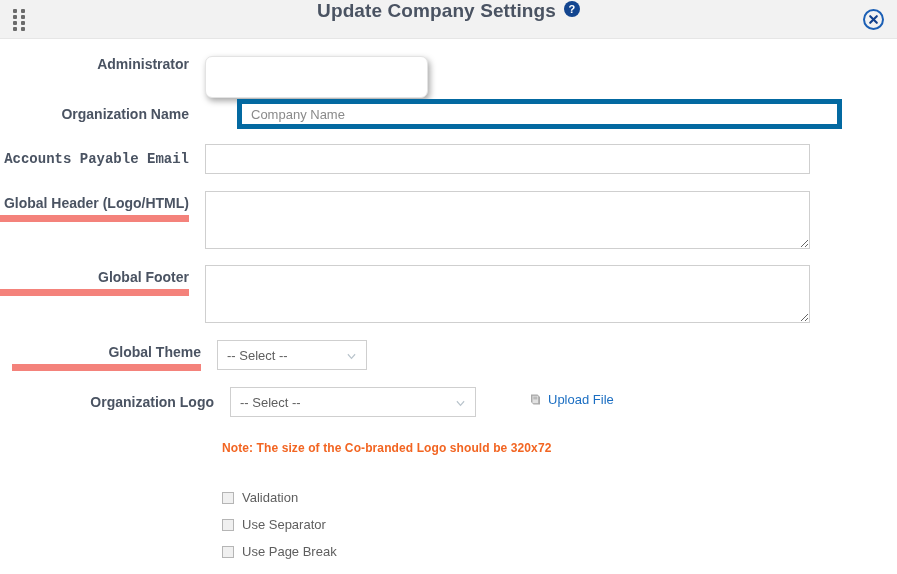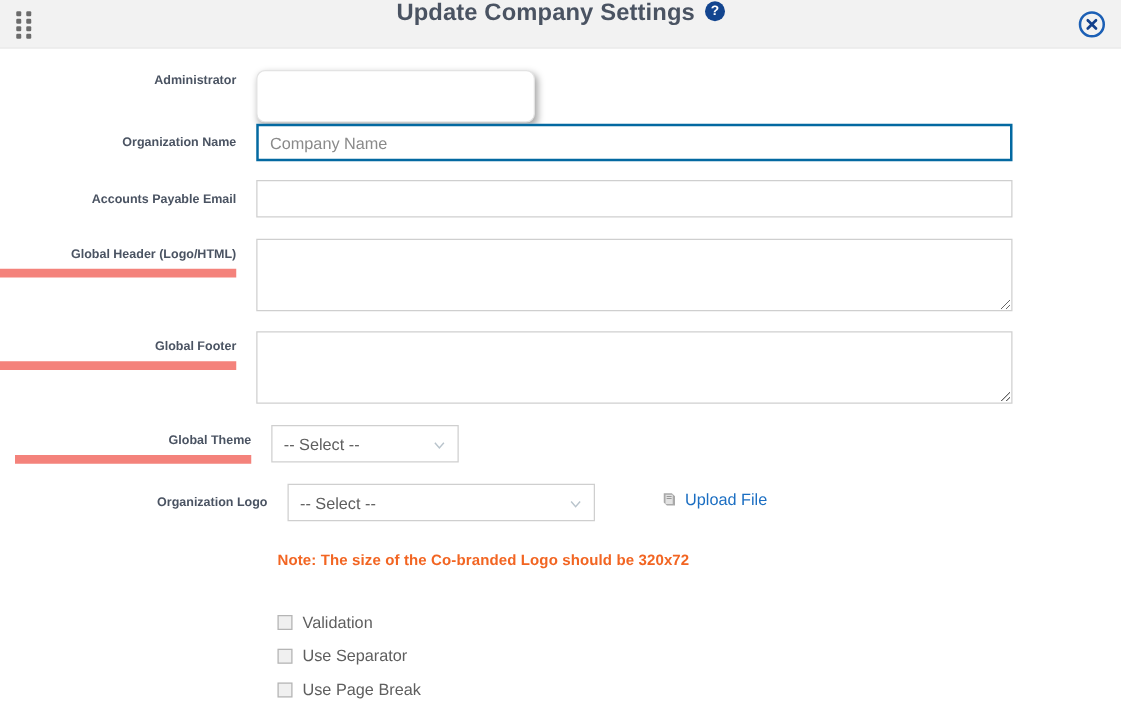--- a/index.html
+++ b/index.html
@@ -109,21 +109,21 @@
     left: 0;
     width: 897px;
     display: flex;
     align-items: flex-start;
   }
   .field-label {
     width: 205px;
     text-align: right;
     padding-right: 16px;
     box-sizing: border-box;
-    font-size: 10px;
+    font-size: 14px;
     font-weight: bold;
     color: #4a5362;
     line-height: 17px;
   }
   .label-inner { display: inline-block; }
   .label-underline {
     display: block;
     height: 7px;
     background: #f4827b;
     margin-top: 3px;
@@ -136,21 +136,22 @@
     background: #ffffff;
     box-sizing: border-box;
     font-family: "Liberation Sans", sans-serif;
     font-size: 13px;
     color: #777777;
     padding: 0 9px;
     outline: none;
     border-radius: 0;
   }
   .txt-input.focused {
-    border: 2px solid #0369a1;
+    border: 5px solid #0369a1;
+    margin-left: 32px;
   }
   .txt-input::placeholder { color: #8a8a8a; }
 
   .txt-area {
     border: 1px solid #cfcfcf;
     background: #ffffff;
     box-sizing: border-box;
     font-family: "Liberation Sans", sans-serif;
     font-size: 13px;
     color: #555555;
@@ -282,21 +283,21 @@
   </div>
 
   <div class="form-row" style="top:60px;">
     <div class="field-label" style="padding-top:7px;">
       <span class="label-inner">Organization Name</span>
     </div>
     <input class="txt-input focused" style="width: 605px;" placeholder="Company Name">
   </div>
 
   <div class="form-row" style="top:105px;">
-    <div class="field-label" style="padding-top:7px;">
+    <div class="field-label" style="padding-top:7px;font-family:Liberation Mono, monospace;">
       <span class="label-inner">Accounts Payable Email</span>
     </div>
     <input class="txt-input" style="width: 605px;" placeholder="">
   </div>
 
   <div class="form-row" style="top:152px;">
     <div class="field-label" style="padding-top:4px;">
       <span class="label-inner">Global Header (Logo/HTML)</span>
       <span class="label-underline"></span>
     </div>

